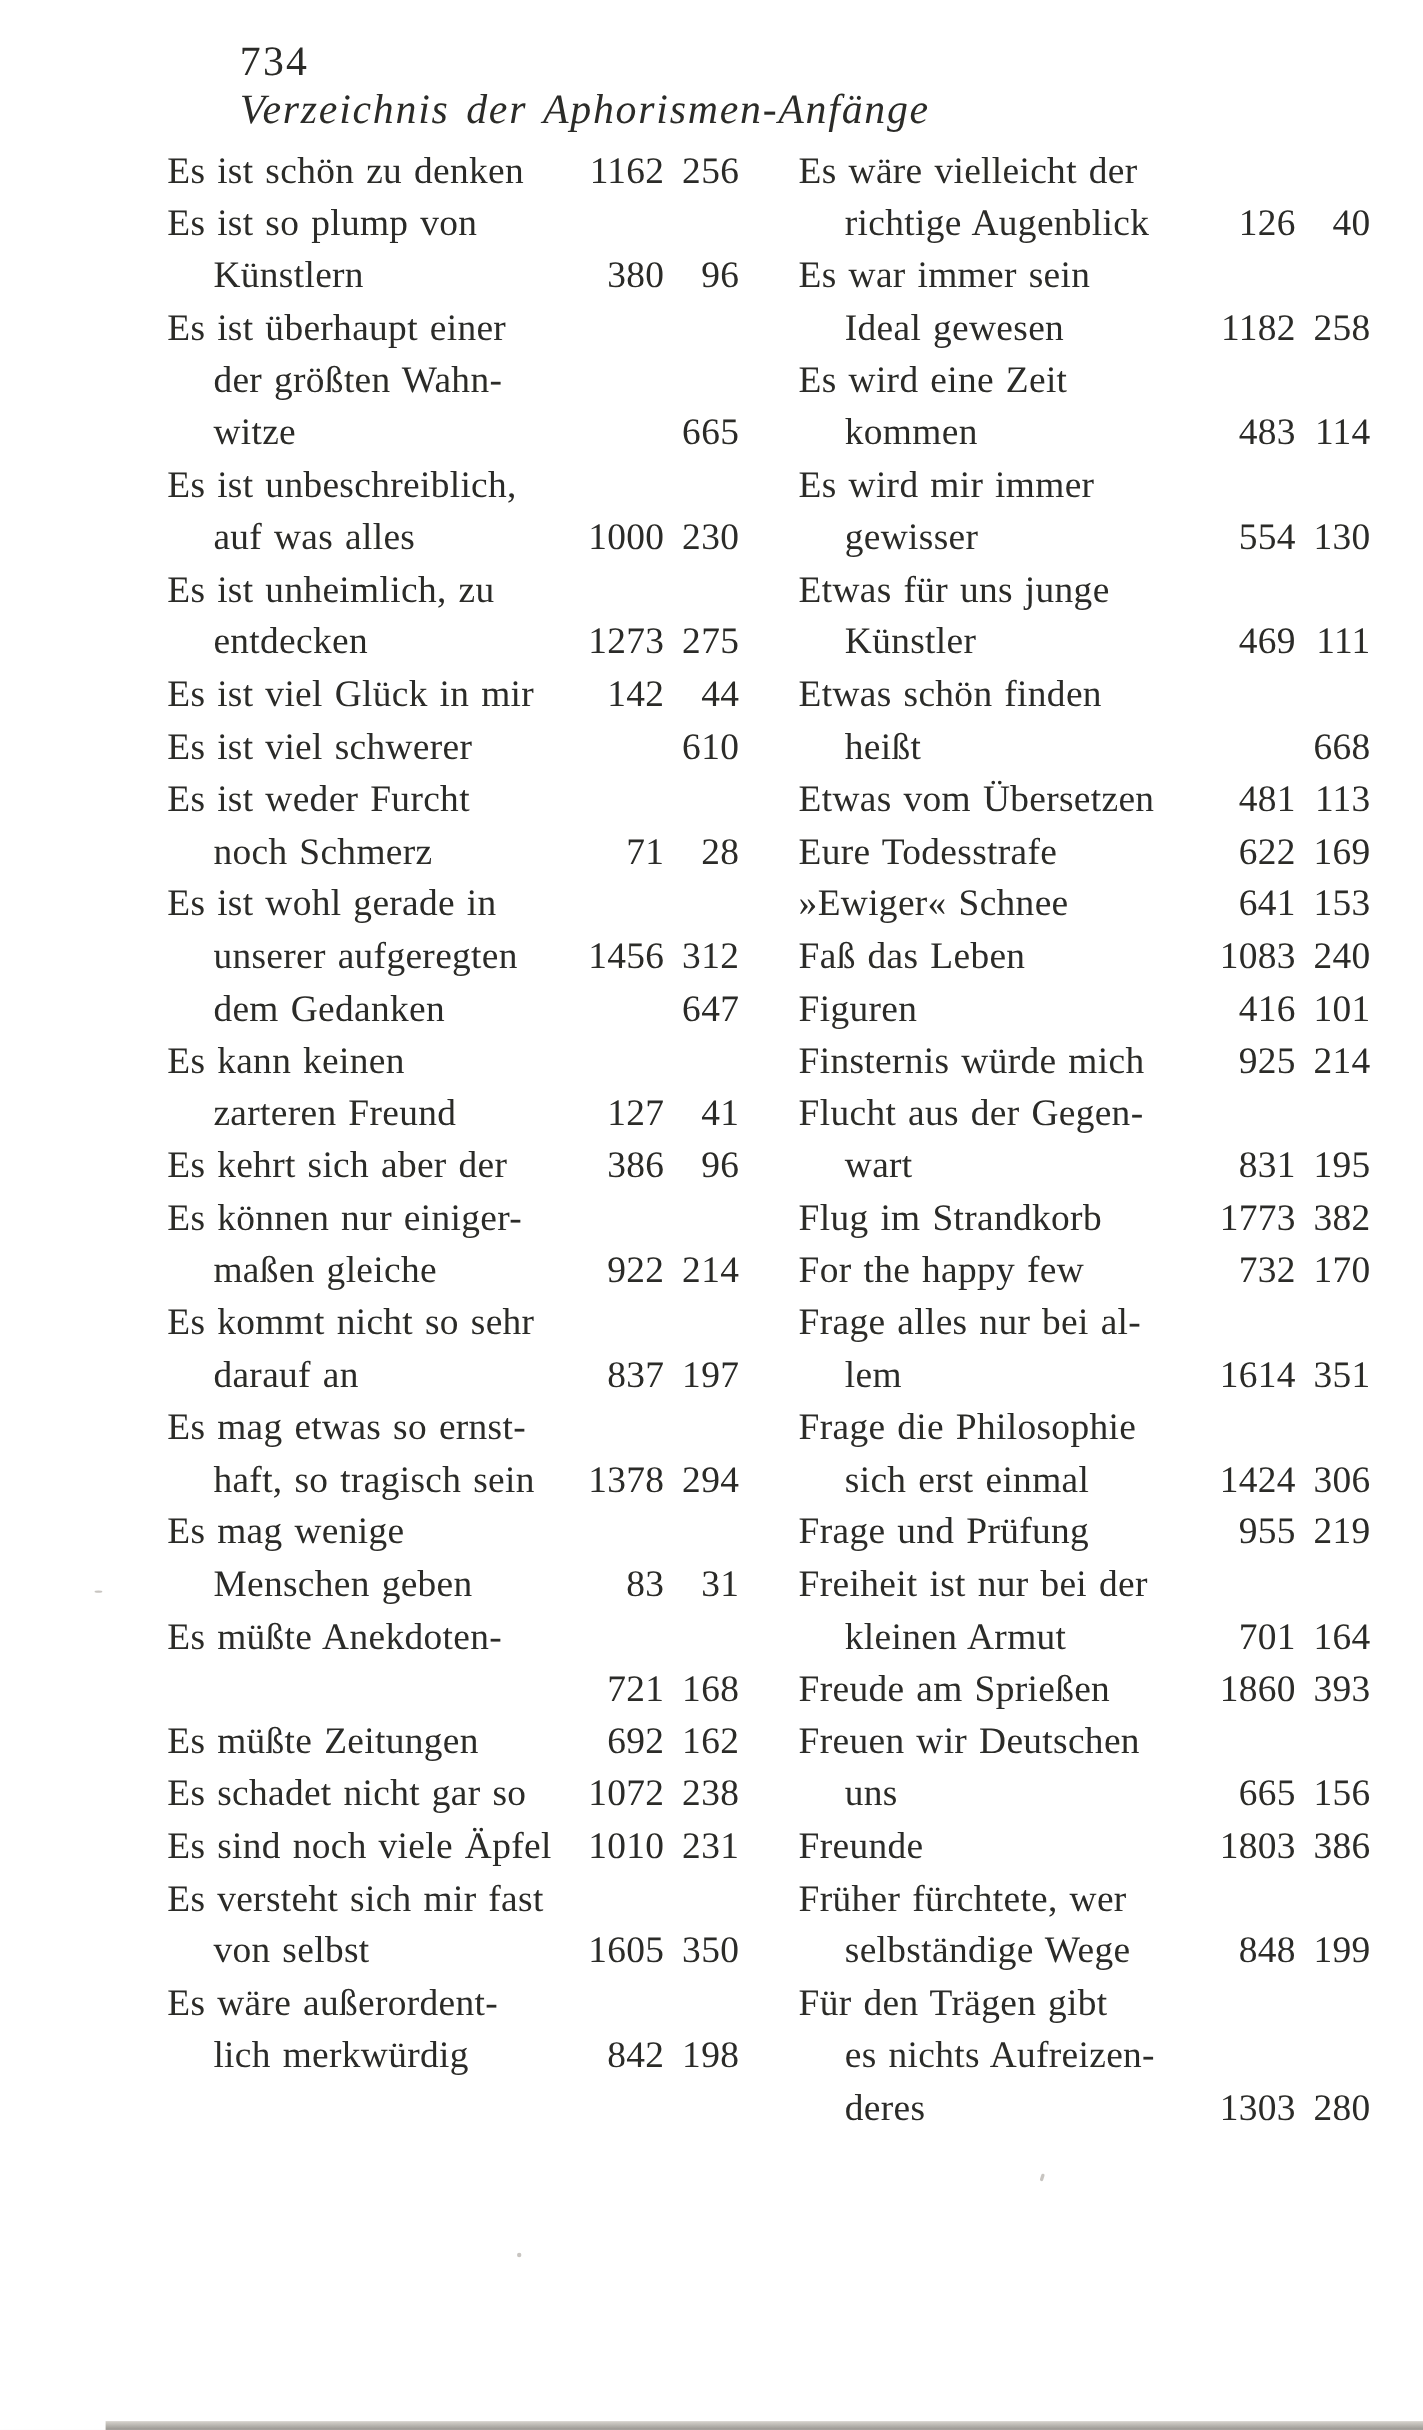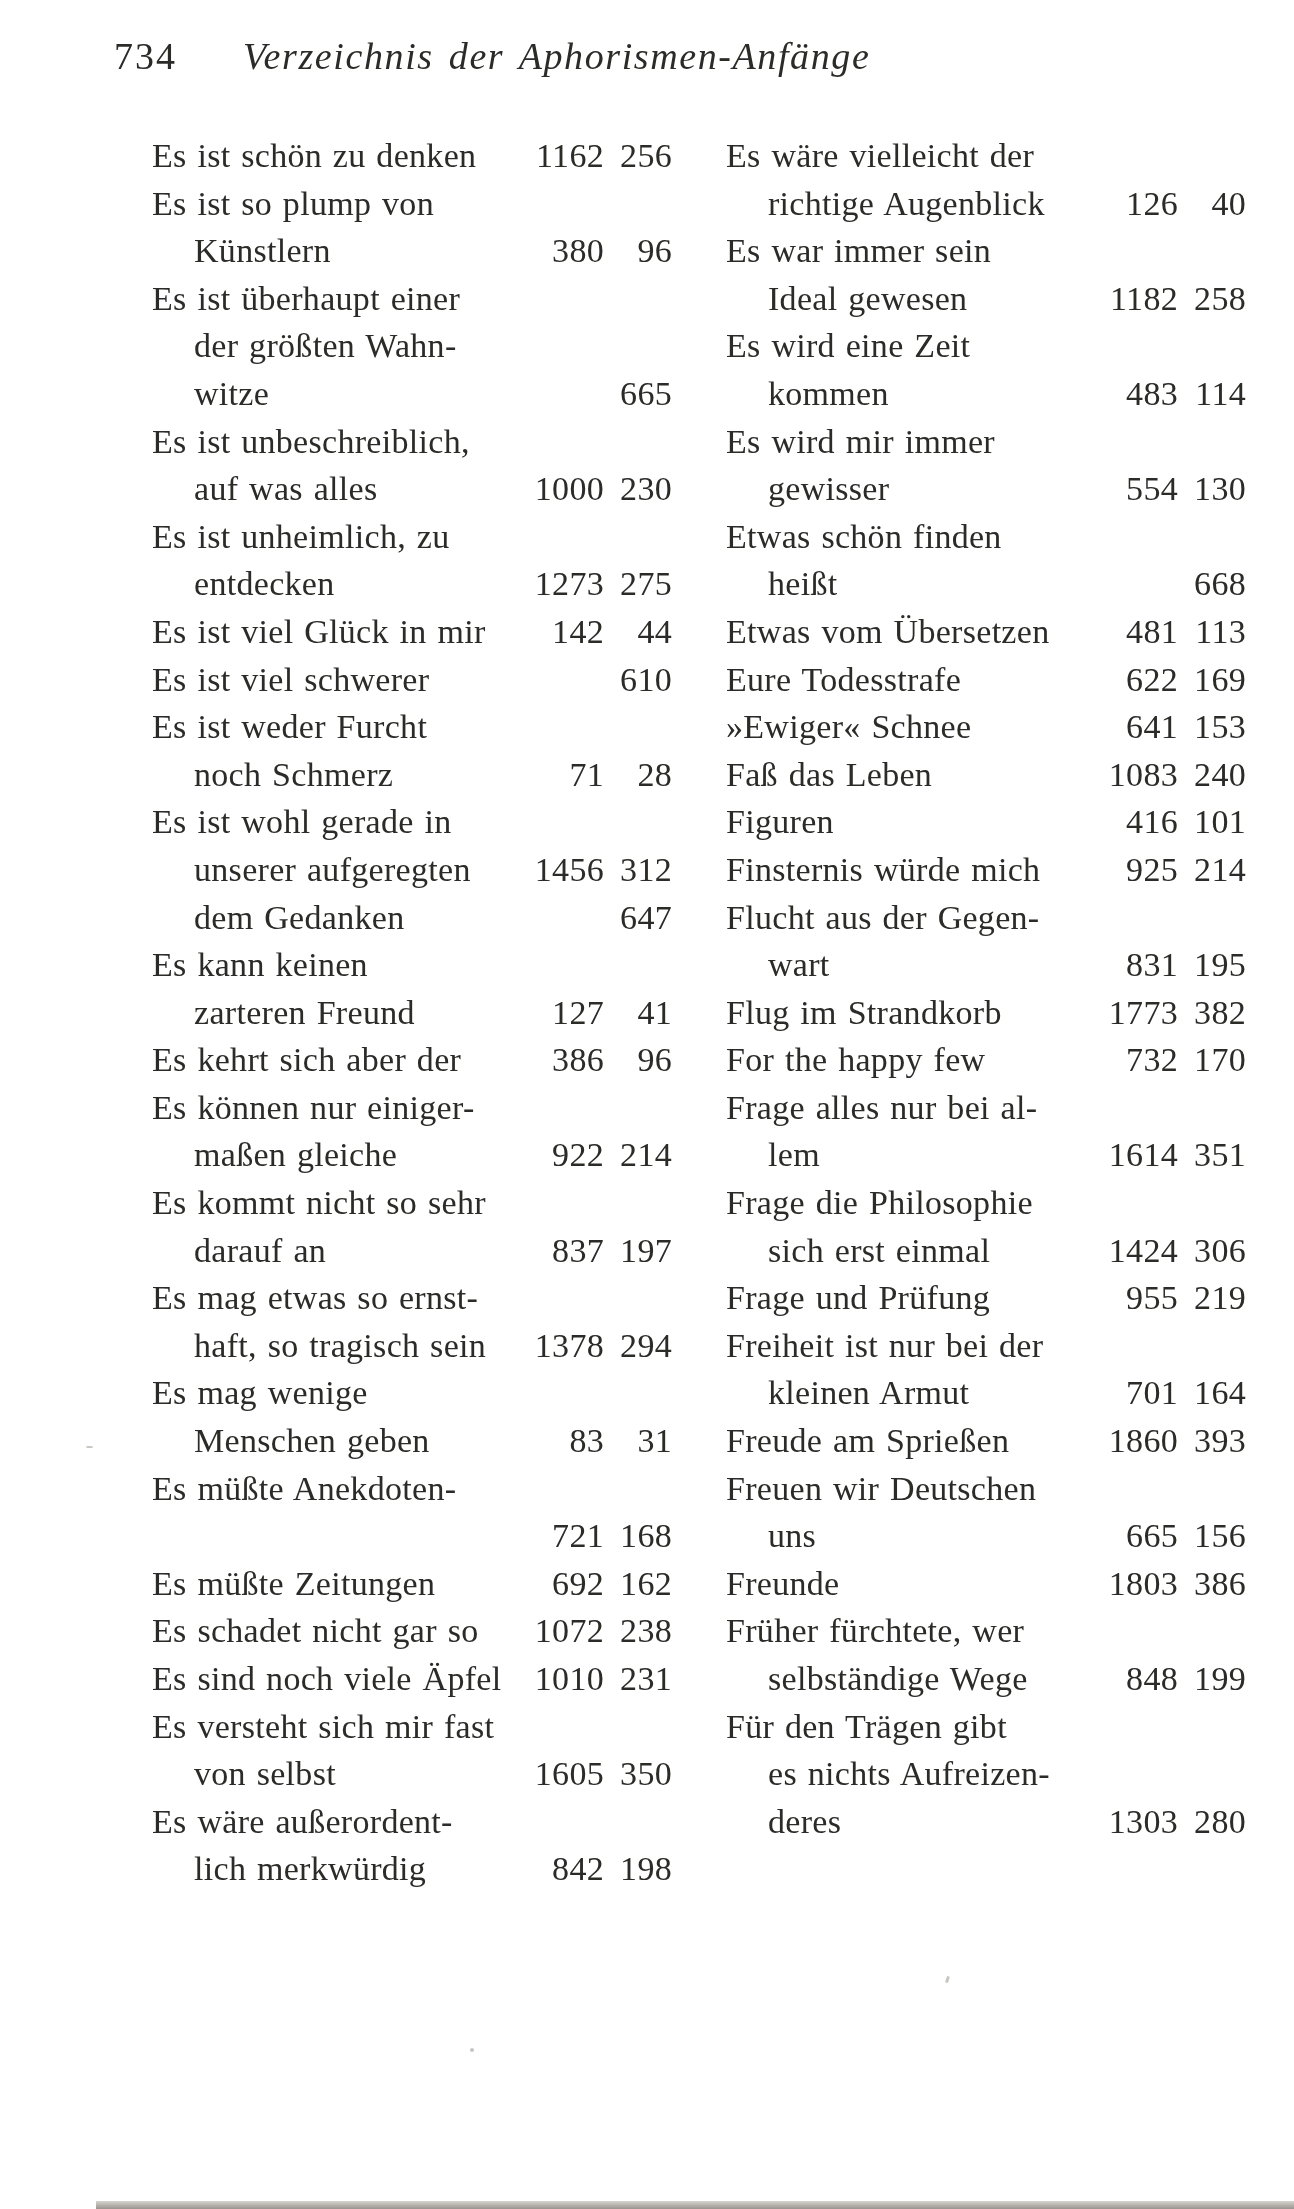--- a/index.html
+++ b/index.html
@@ -12,20 +12,21 @@
     color:#2b2b28;
     box-sizing:border-box;
     padding:34px 70px 0 152px;
     overflow:hidden;
   }
   header{
     display:flex;
     align-items:baseline;
     margin-bottom:34px;
     height:64px;
+    flex-direction:column;
   }
   .pagenum{
     font-size:38px;
     letter-spacing:2px;
     margin-left:-38px;
   }
   .title{
     font-style:italic;
     font-weight:normal;
     font-size:38px;
@@ -367,20 +368,32 @@
           <div class="line cont">
             <span class="text">gewisser</span>
             <span class="nums">
               <span class="n1">554</span>
               <span class="n2">130</span>
             </span>
           </div>
         </div>
         <div class="entry">
           <div class="line">
+            <span class="text">Etwas für uns junge</span>
+          </div>
+          <div class="line cont">
+            <span class="text">Künstler</span>
+            <span class="nums">
+              <span class="n1">469</span>
+              <span class="n2">111</span>
+            </span>
+          </div>
+        </div>
+        <div class="entry">
+          <div class="line">
             <span class="text">Etwas schön finden</span>
           </div>
           <div class="line cont">
             <span class="text">heißt</span>
             <span class="nums">
               <span class="n1"></span>
               <span class="n2">668</span>
             </span>
           </div>
         </div>

